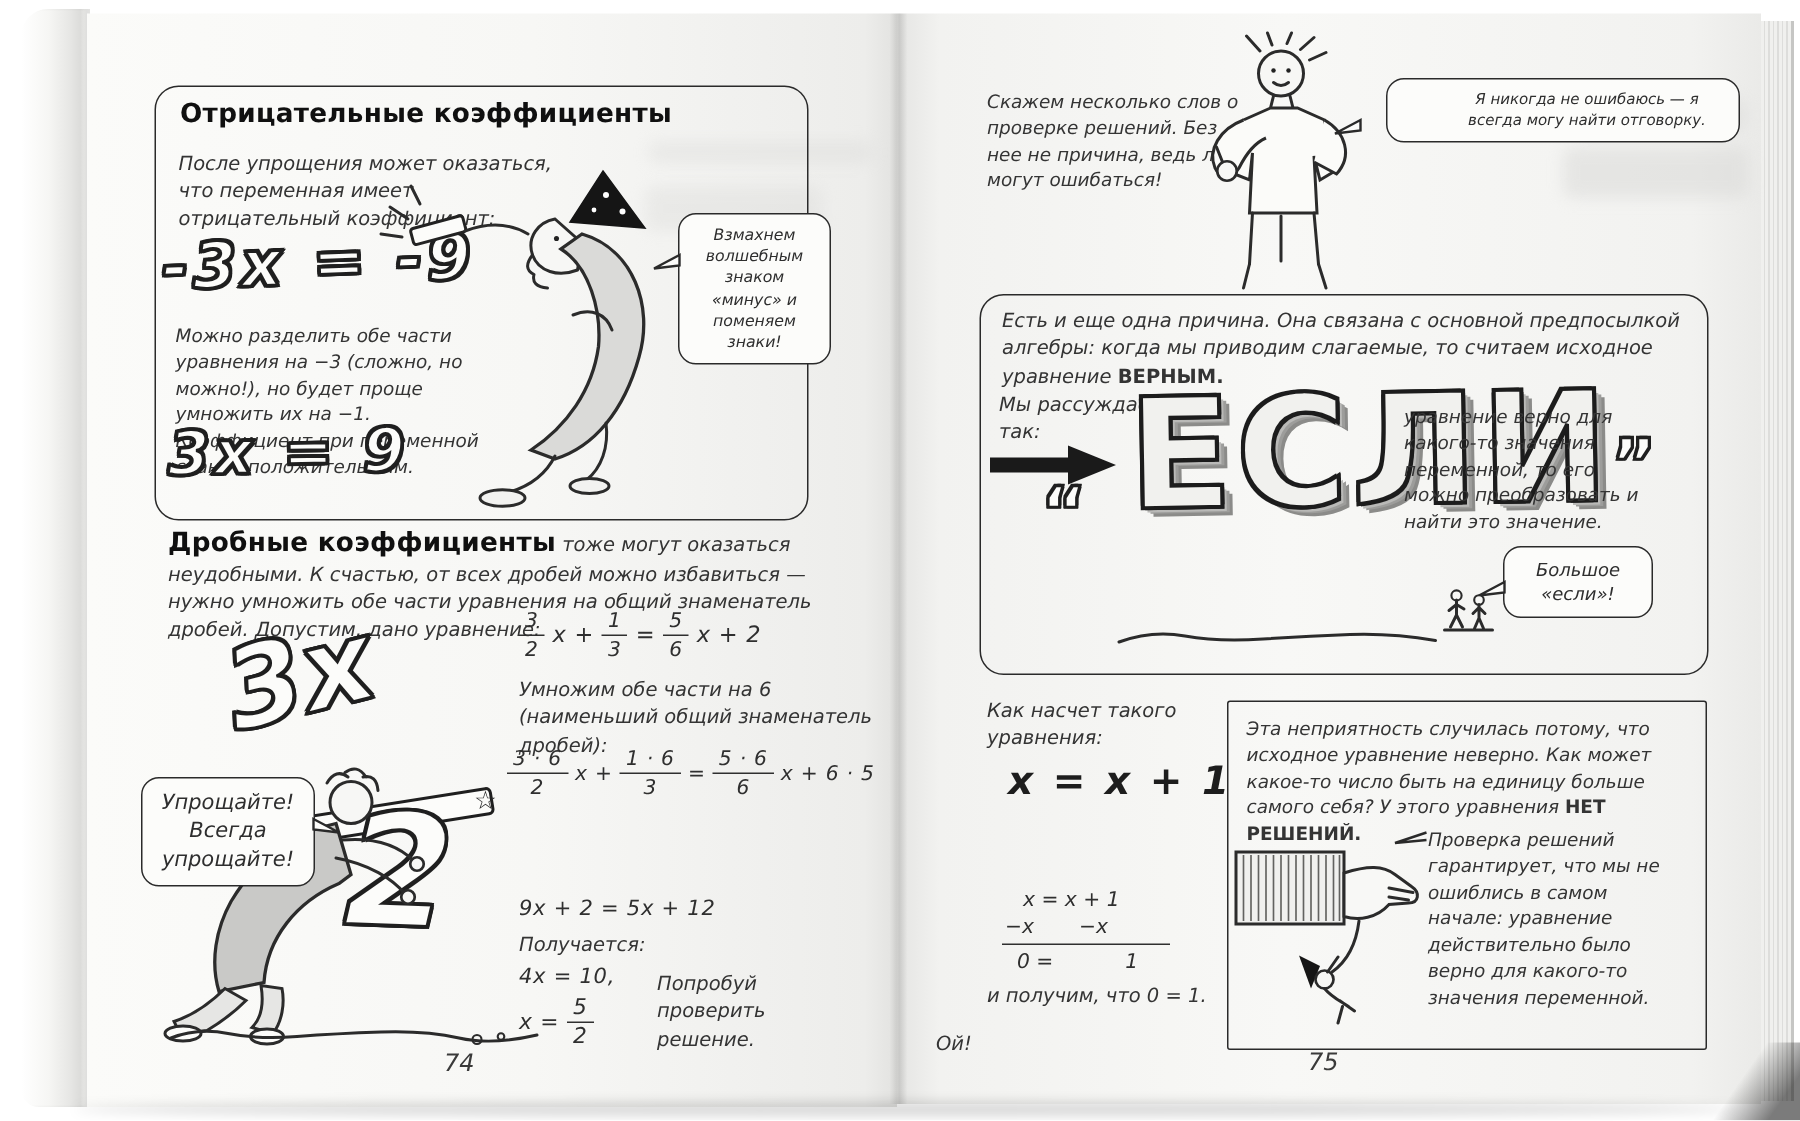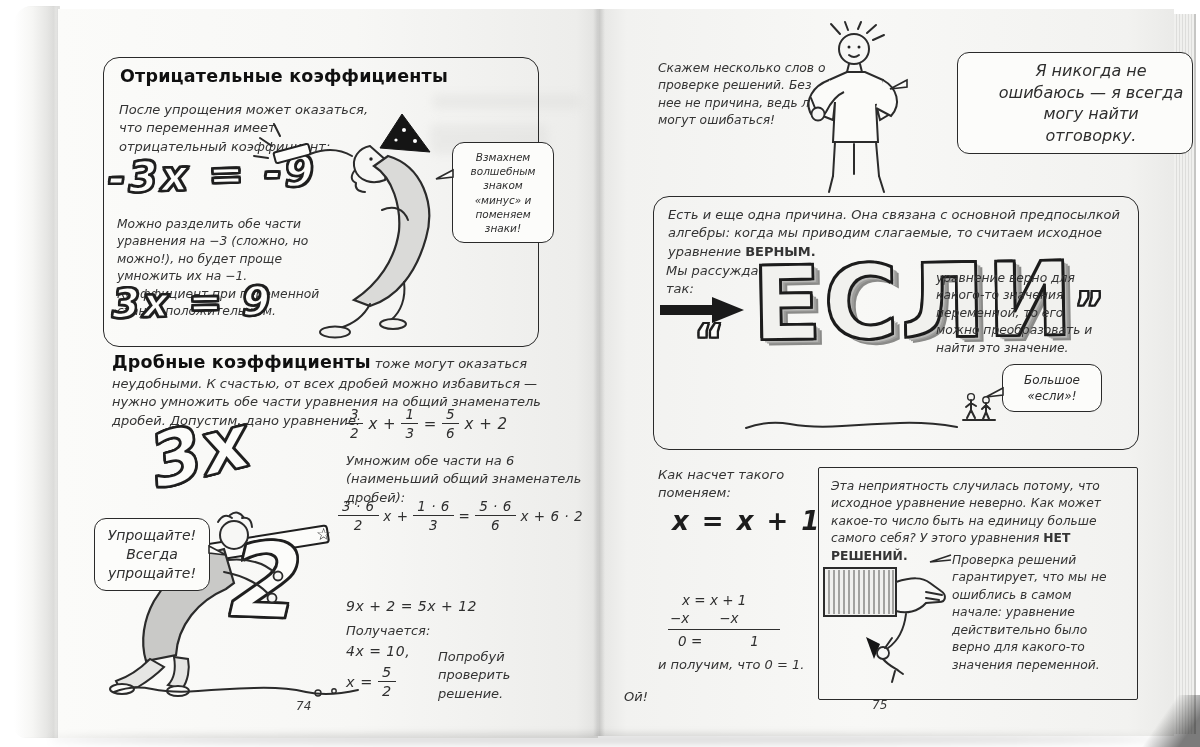--- a/index.html
+++ b/index.html
@@ -25,21 +25,21 @@
     background:rgba(0,0,0,.16);filter:blur(4px);border-radius:50%;}
   .shadow-corner{position:absolute;left:1130px;top:695px;width:70px;height:52px;
     background:linear-gradient(125deg,transparent 45%,rgba(35,35,35,.6) 80%);}
   .ghost{position:absolute;background:#d8d8d6;border-radius:6px;filter:blur(5px);opacity:.5;}
   .ghost.light{opacity:.35;}
 
   
   .hw{font-style:italic;color:#343434;font-size:13px;line-height:1.42;}
   .hw.small{font-size:12.3px;}
   .head{font-weight:700;color:#101010;font-size:17.5px;letter-spacing:.2px;}
-  .pageno{font-style:italic;font-size:12px;color:#3a3a3a;}
+  .pageno{font-style:italic;font-size:16px;color:#3a3a3a;}
   .outline{font-weight:700;font-style:italic;color:#fcfcfa;letter-spacing:3px;
     -webkit-text-stroke:2px #1f1f1f;
     text-shadow:-1.5px -1.5px 0 #1f1f1f,1.5px -1.5px 0 #1f1f1f,-1.5px 1.5px 0 #1f1f1f,
       1.5px 1.5px 0 #1f1f1f,0 -1.5px 0 #1f1f1f,0 1.5px 0 #1f1f1f,-1.5px 0 0 #1f1f1f,1.5px 0 0 #1f1f1f;}
   .stone{font-weight:700;color:#f1f1ee;letter-spacing:2px;
     -webkit-text-stroke:2.5px #1c1c1c;
     text-shadow:-1.5px -1.5px 0 #1c1c1c,1.5px -1.5px 0 #1c1c1c,-1.5px 1.5px 0 #1c1c1c,1.5px 1.5px 0 #1c1c1c,
       3px 3px 0 #b9b9b7,5px 4px 0 #9d9d9b,7px 6px 0 #8b8b89;}
   .quote{font-weight:700;color:#fcfcfa;font-size:46px;line-height:1;
     -webkit-text-stroke:2px #1f1f1f;
@@ -166,21 +166,21 @@
   </div>
 
   <div class="abs hw" style="left:346px;top:452px;width:236px;">Умножим обе части на 6 (наименьший общий знаменатель дробей):</div>
 
   <div class="abs eq" style="left:338px;top:498px;font-size:13.5px;">
     <span class="frac"><span class="num">3 · 6</span><span class="den">2</span></span>
     <span>x  +</span>
     <span class="frac"><span class="num">1 · 6</span><span class="den">3</span></span>
     <span>=</span>
     <span class="frac"><span class="num">5 · 6</span><span class="den">6</span></span>
-    <span>x + 6 · 2</span>
+    <span>x + 6 · 5</span>
   </div>
 
 
   <div class="abs eq" style="left:346px;top:598px;">9x + 2 = 5x + 12</div>
 
   <div class="abs hw" style="left:346px;top:622px;">Получается:</div>
 
   <div class="abs eq" style="left:346px;top:643px;">4x = 10,</div>
 
   <div class="abs eq" style="left:346px;top:664px;font-size:14.5px;">
@@ -203,21 +203,21 @@
     <path class="sketch" d="M61,42 l-2,8 M72,42 l2,8"></path>
     <path d="M59,50 L41,58 L35,94 L45,98 L47,80 L45,120 L90,120 L88,82 L92,98 L102,92 L95,58 L77,50 Z" fill="#fbfbf9" stroke="#2b2b2b" stroke-width="2"></path>
     <path d="M41,58 C25,64 17,78 22,90 C25,97 34,97 38,90 C43,80 49,73 56,70" fill="#fbfbf9" stroke="#2b2b2b" stroke-width="2"></path>
     <circle cx="30" cy="92" r="6.5" fill="#f7f7f5" stroke="#2b2b2b" stroke-width="1.8"></circle>
     <path class="sketch" d="M27,86 l-4,-10" stroke-width="2.2"></path>
     <path d="M95,58 C109,66 114,82 103,94 L88,86" fill="#fbfbf9" stroke="#2b2b2b" stroke-width="2"></path>
     <path class="sketch" d="M47,120 l-2,34 M88,120 l3,34 M66,122 l0,30" stroke-width="2"></path>
     <path class="sketch" d="M45,154 l-4,16 M91,154 l5,16" stroke-width="2"></path>
   </svg>
 
-  <div class="bubble" style="left:957px;top:52px;width:186px;font-size:16px;padding-left:40px;">Я никогда не ошибаюсь — я всегда могу найти отговорку.</div>
+  <div class="bubble" style="left:924px;top:52px;width:186px;font-size:10px;padding-left:40px;">Я никогда не ошибаюсь — я всегда могу найти отговорку.</div>
   <svg class="tail" style="left:890px;top:78px;" width="18" height="14">
     <path d="M17,2 L0,11 L17,9 Z" fill="#fcfcfa" stroke="#2a2a2a" stroke-width="1.6"></path>
   </svg>
 
   <div class="panel round" style="left:653px;top:196px;width:484px;height:252px;"></div>
 
   <div class="abs hw" style="left:668px;top:206px;width:458px;">
     <span>Есть и еще одна причина. Она связана с основной предпосылкой алгебры: когда мы приводим слагаемые, то считаем исходное уравнение </span><span style="font-weight:700;font-style:normal;">ВЕРНЫМ.</span>
   </div>
 
@@ -244,21 +244,21 @@
     <path d="M17,2 L0,11 L17,9 Z" fill="#fcfcfa" stroke="#2a2a2a" stroke-width="1.6"></path>
   </svg>
   <svg style="left:962px;top:388px;" width="34" height="34" viewBox="0 0 34 34">
     <circle cx="9" cy="9" r="3.4" fill="#f7f7f5" stroke="#2b2b2b" stroke-width="1.4"></circle>
     <path class="sketch" d="M9,12 l0,10 M9,15 l-5,4 M9,15 l5,3 M9,22 l-4,8 M9,22 l4,8" stroke-width="1.4"></path>
     <circle cx="24" cy="12" r="3.2" fill="#f7f7f5" stroke="#2b2b2b" stroke-width="1.4"></circle>
     <path class="sketch" d="M24,15 l0,9 M24,17 l-4,4 M24,17 l4,4 M24,24 l-3,7 M24,24 l3,7" stroke-width="1.4"></path>
     <path class="sketch" d="M1,32 h32" stroke-width="1.2"></path>
   </svg>
 
-  <div class="abs hw" style="left:658px;top:466px;width:150px;">Как насчет такого поменяем:</div>
+  <div class="abs hw" style="left:658px;top:466px;width:150px;">Как насчет такого уравнения:</div>
 
   <div class="abs eq-big" style="left:672px;top:506px;">x = x + 1</div>
 
 
   <div class="abs work" style="left:668px;top:592px;">
     <div class="l1">x = x + 1</div>
     <div class="l2">
       <span>−x</span>
       <span>−x</span>
     </div>

